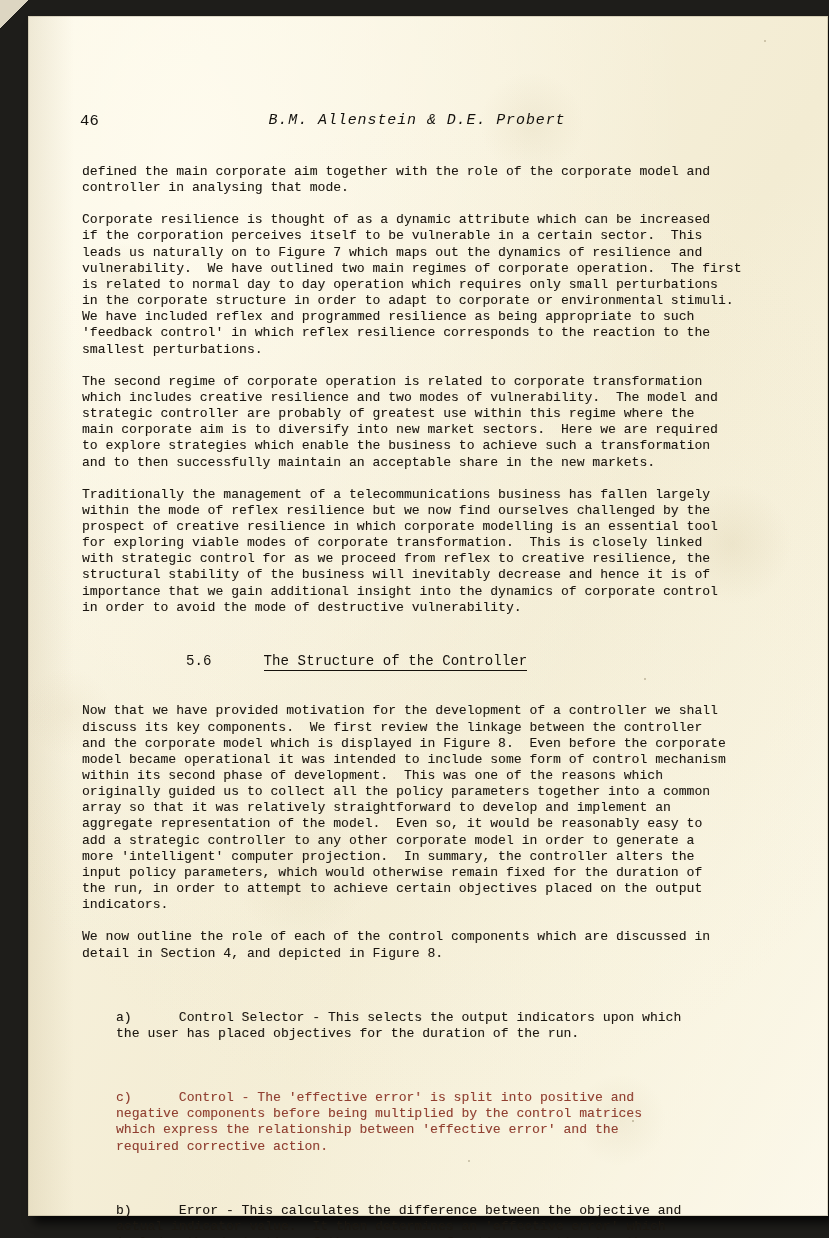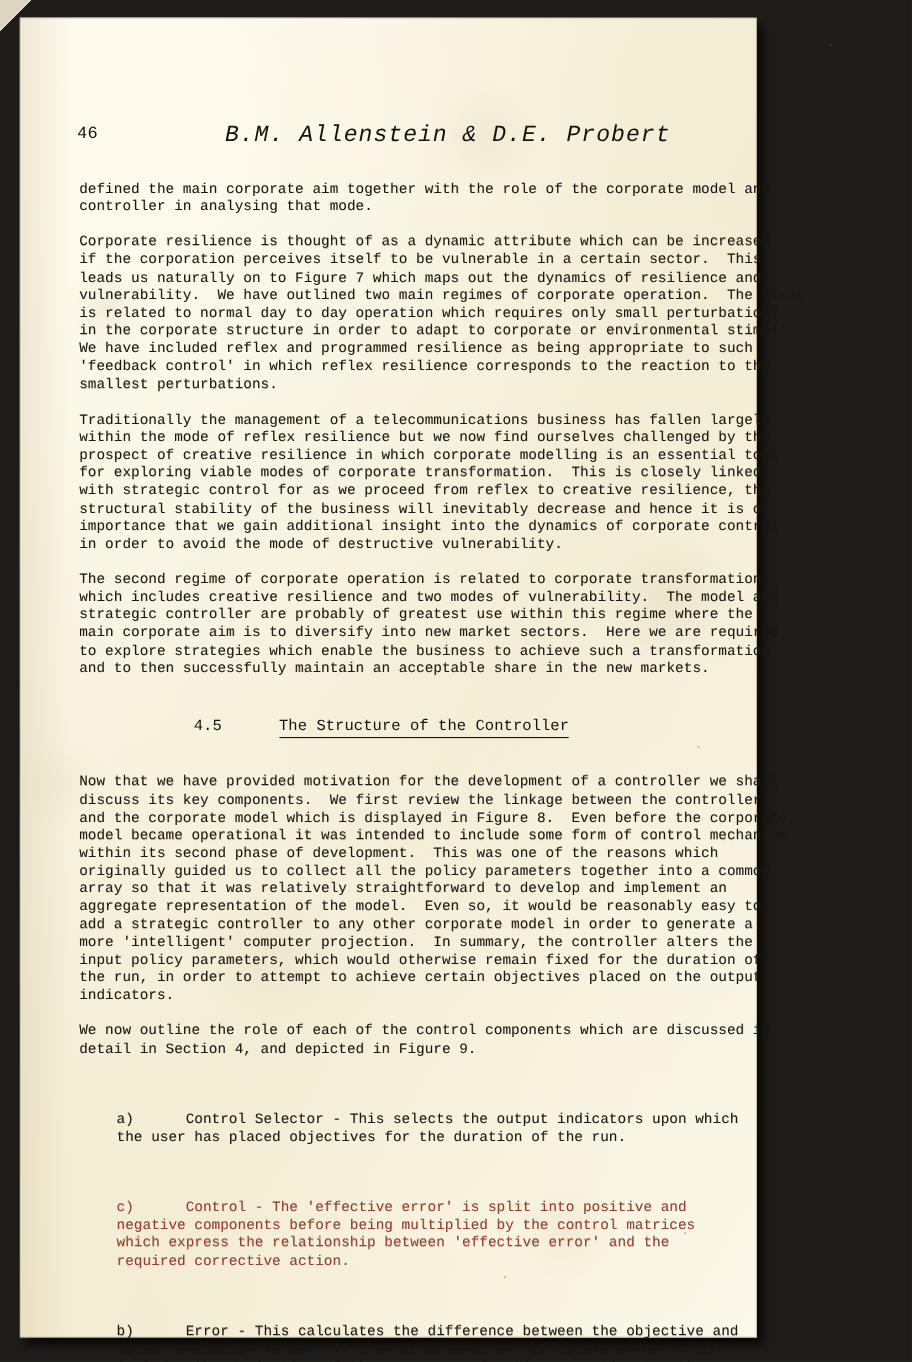--- a/index.html
+++ b/index.html
@@ -18,23 +18,23 @@
   #scan-mat {
     position: absolute;
     left: 0; top: 0;
     width: 829px;
     height: 1238px;
     background: linear-gradient(135deg, #ddd6c2 0px, #ddd6c2 20px, #1e1d1a 20px, #1e1d1a 100%);
   }
 
   #page {
     position: absolute;
-    left: 18px;
+    left: 28px;
     top: 16px;
-    width: 670px;
+    width: 800px;
     height: 1200px;
     background:
       radial-gradient(ellipse at 20% 12%, rgba(255,252,240,0.85) 0%, rgba(255,252,240,0) 55%),
       radial-gradient(ellipse at 85% 80%, rgba(250,246,228,0.7) 0%, rgba(250,246,228,0) 60%),
       linear-gradient(118deg, #fbf7e6 0%, #f7f1dc 28%, #f3ecd3 58%, #f6f0da 78%, #fdfaf0 100%);
     box-shadow: 6px 7px 9px rgba(0,0,0,0.75), 0 0 0 1px rgba(120,110,85,0.25) inset;
   }
 
   
   #page::before {
@@ -84,21 +84,21 @@
     font-size: 15.5px;
     color: #14120e;
     letter-spacing: 0.2px;
   }
   .running-head {
     position: absolute;
     left: 0;
     top: 0;
     width: 778px;
     text-align: center;
-    font-size: 21px;
+    font-size: 15px;
     font-style: italic;
     color: #14120e;
     letter-spacing: 0.9px;
   }
 
   #body-col {
     position: absolute;
     left: 54px;
     top: 148px;
     width: 700px;
@@ -175,56 +175,56 @@
       <p class="para">Corporate resilience is thought of as a dynamic attribute which can be increased
 if the corporation perceives itself to be vulnerable in a certain sector.  This
 leads us naturally on to Figure 7 which maps out the dynamics of resilience and
 vulnerability.  We have outlined two main regimes of corporate operation.  The first
 is related to normal day to day operation which requires only small perturbations
 in the corporate structure in order to adapt to corporate or environmental stimuli.
 We have included reflex and programmed resilience as being appropriate to such
 'feedback control' in which reflex resilience corresponds to the reaction to the
 smallest perturbations.</p>
 
+      <p class="para">The second regime of corporate operation is related to corporate transformation
+which includes creative resilience and two modes of vulnerability.  The model and
+strategic controller are probably of greatest use within this regime where the
+main corporate aim is to diversify into new market sectors.  Here we are required
+to explore strategies which enable the business to achieve such a transformation
+and to then successfully maintain an acceptable share in the new markets.</p>
+
       <p class="para">Traditionally the management of a telecommunications business has fallen largely
 within the mode of reflex resilience but we now find ourselves challenged by the
 prospect of creative resilience in which corporate modelling is an essential tool
 for exploring viable modes of corporate transformation.  This is closely linked
 with strategic control for as we proceed from reflex to creative resilience, the
 structural stability of the business will inevitably decrease and hence it is of
 importance that we gain additional insight into the dynamics of corporate control
 in order to avoid the mode of destructive vulnerability.</p>
 
-      <p class="para">The second regime of corporate operation is related to corporate transformation
-which includes creative resilience and two modes of vulnerability.  The model and
-strategic controller are probably of greatest use within this regime where the
-main corporate aim is to diversify into new market sectors.  Here we are required
-to explore strategies which enable the business to achieve such a transformation
-and to then successfully maintain an acceptable share in the new markets.</p>
-
       <div class="heading">
-        <span class="h-num">4.5</span><span class="h-title">The Structure of the Controller</span>
+        <span class="h-num">5.6</span><span class="h-title">The Structure of the Controller</span>
       </div>
 
       <p class="para">Now that we have provided motivation for the development of a controller we shall
 discuss its key components.  We first review the linkage between the controller
 and the corporate model which is displayed in Figure 8.  Even before the corporate
 model became operational it was intended to include some form of control mechanism
 within its second phase of development.  This was one of the reasons which
 originally guided us to collect all the policy parameters together into a common
 array so that it was relatively straightforward to develop and implement an
 aggregate representation of the model.  Even so, it would be reasonably easy to
 add a strategic controller to any other corporate model in order to generate a
 more 'intelligent' computer projection.  In summary, the controller alters the
 input policy parameters, which would otherwise remain fixed for the duration of
 the run, in order to attempt to achieve certain objectives placed on the output
 indicators.</p>
 
       <p class="para">We now outline the role of each of the control components which are discussed in
-detail in Section 4, and depicted in Figure 9.</p>
+detail in Section 4, and depicted in Figure 8.</p>
 
       <p class="para indent">a)      Control Selector - This selects the output indicators upon which
 the user has placed objectives for the duration of the run.</p>
 
       <p class="para indent reddish">c)      Control - The 'effective error' is split into positive and
 negative components before being multiplied by the control matrices
 which express the relationship between 'effective error' and the
 required corrective action.</p>
 
       <p class="para indent">b)      Error - This calculates the difference between the objective and

